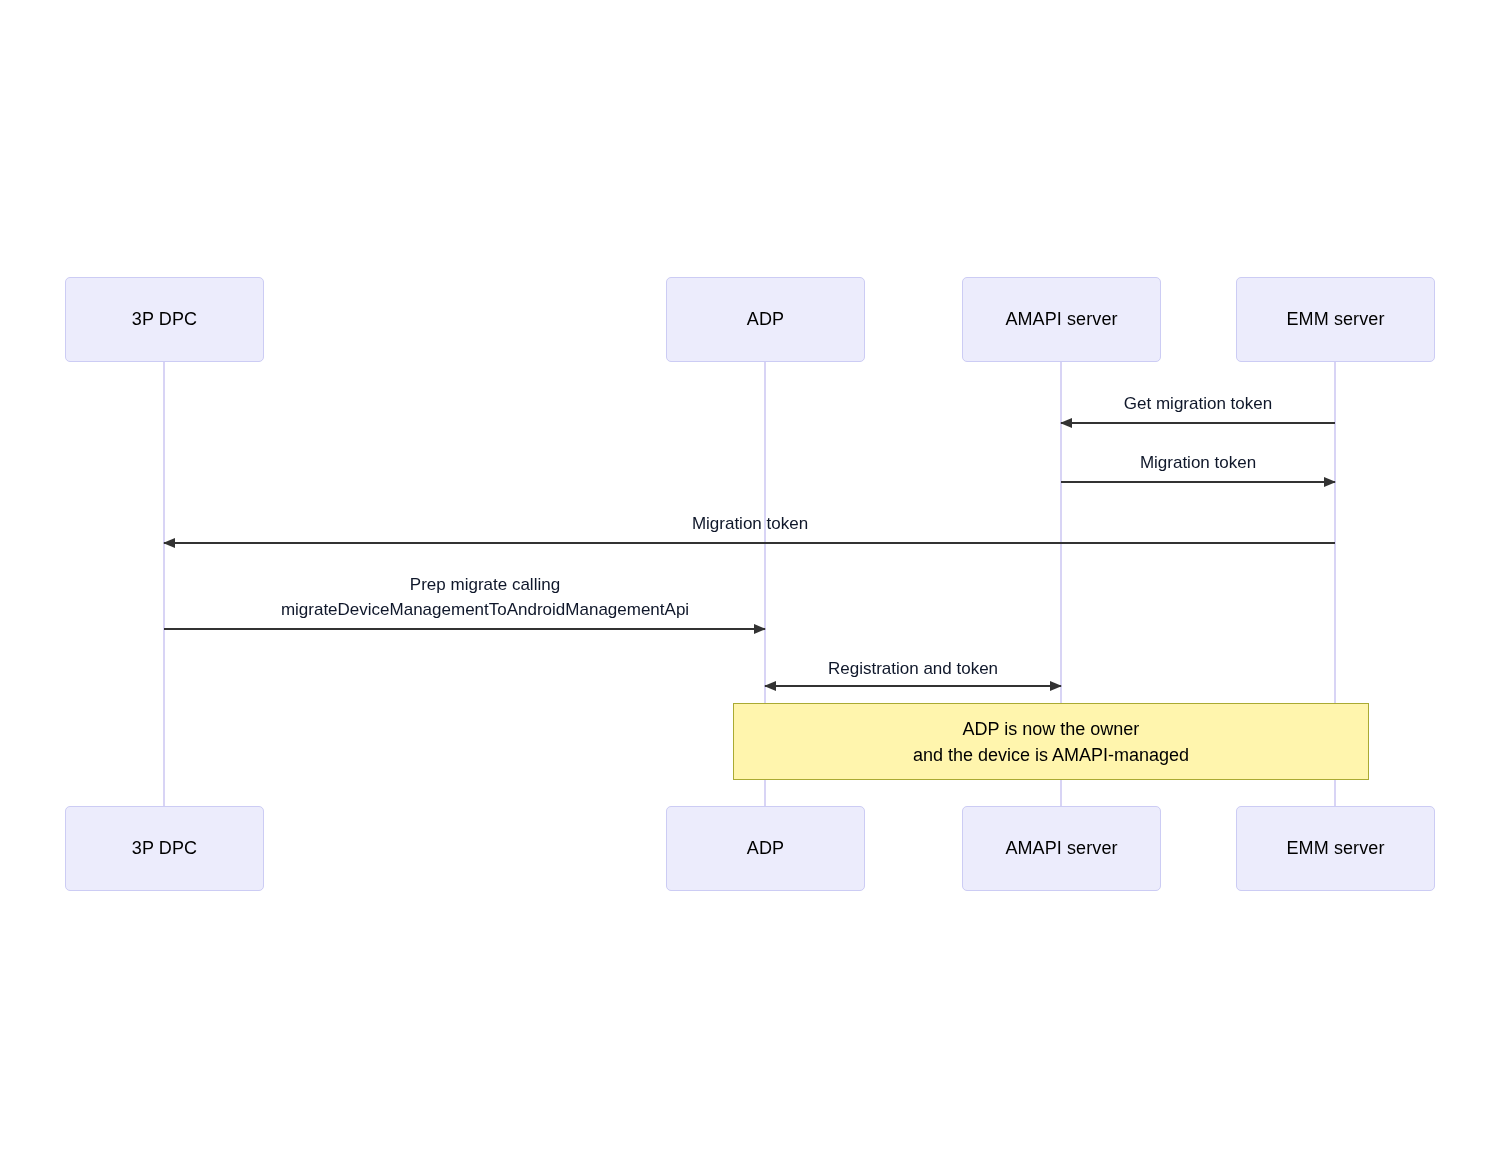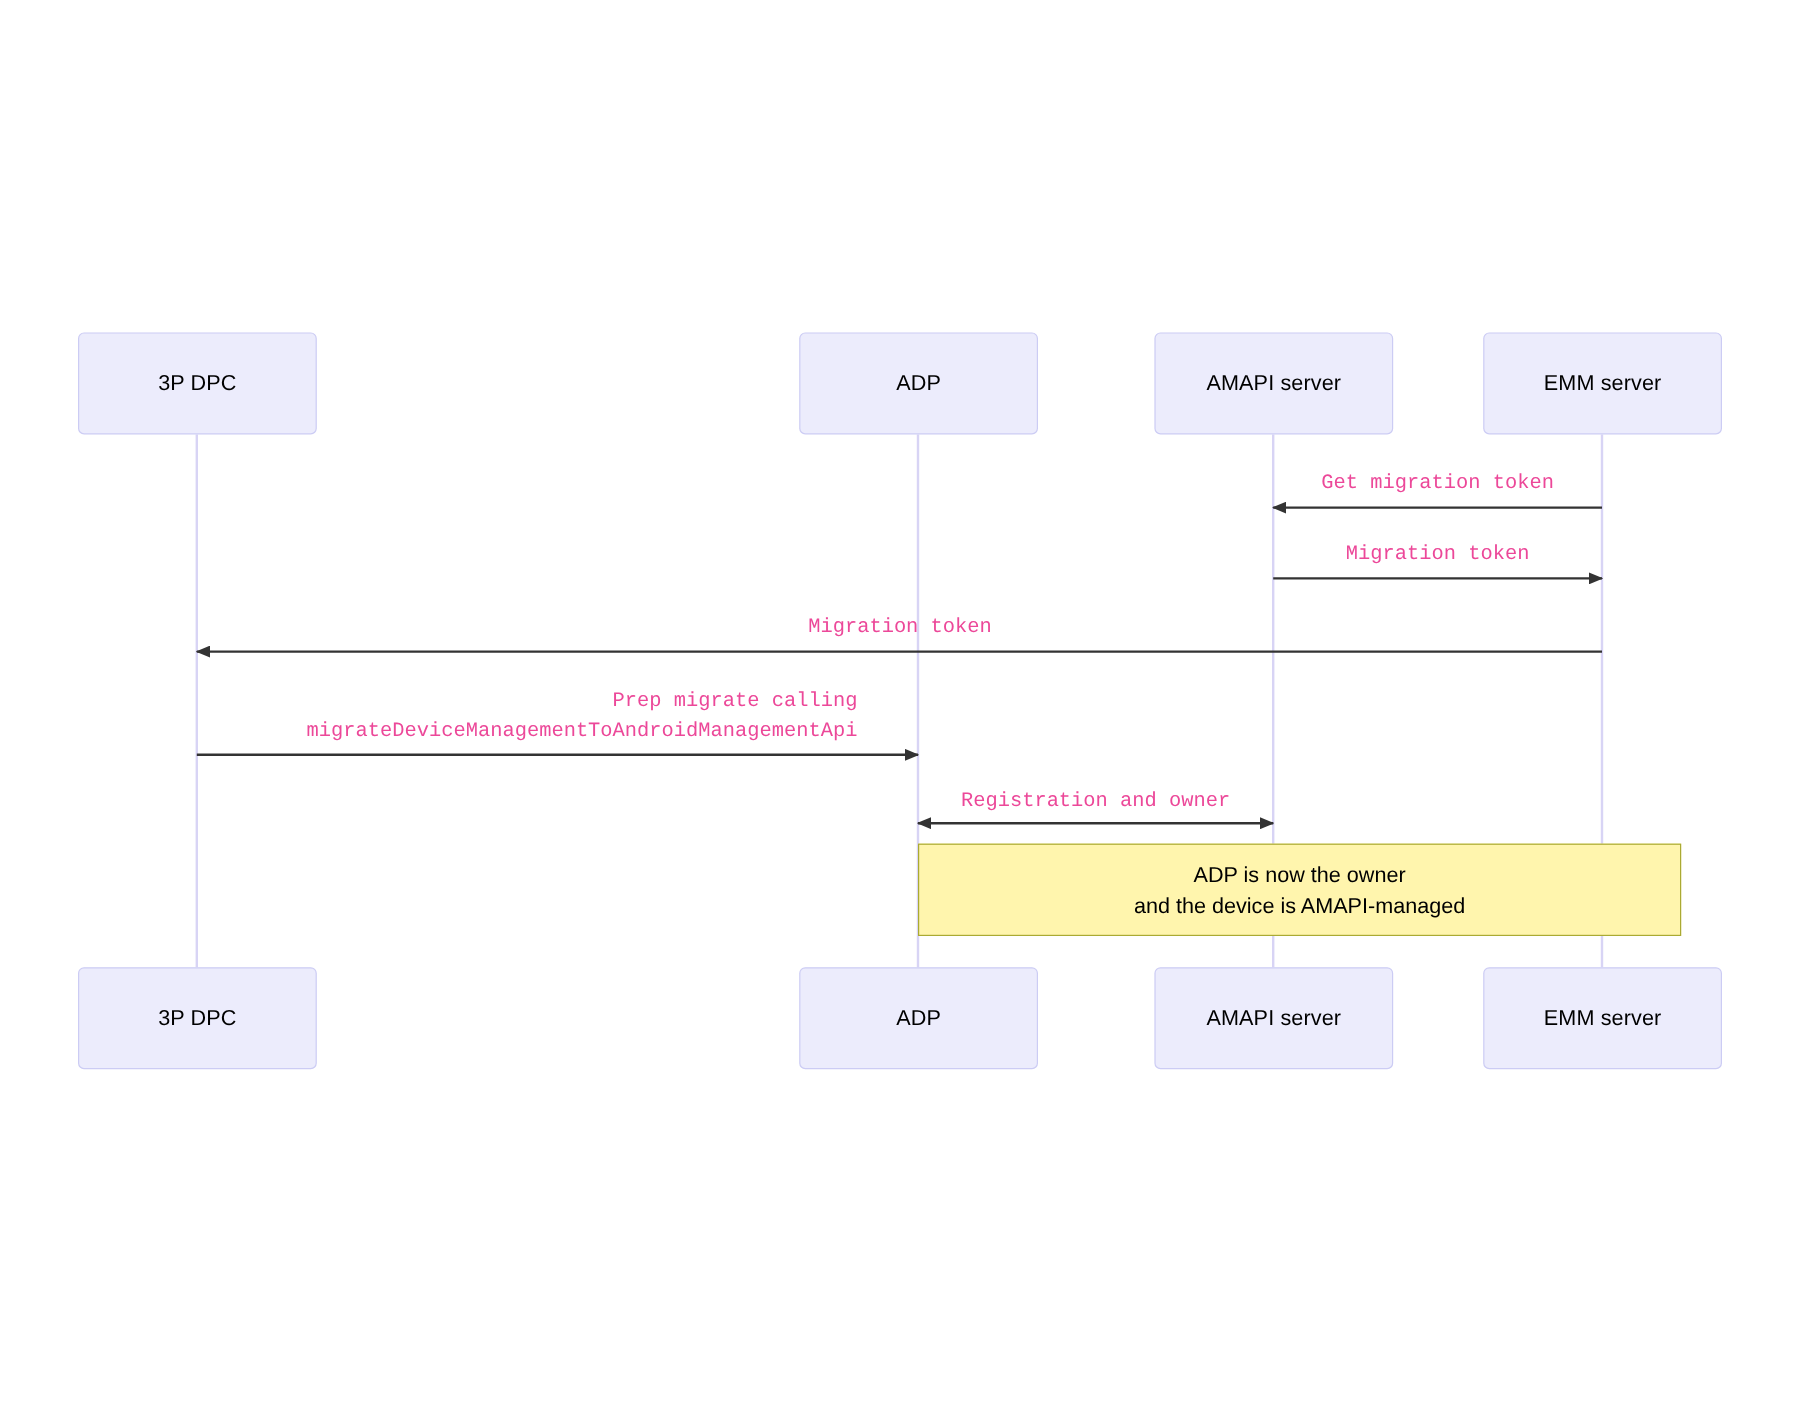--- a/index.html
+++ b/index.html
@@ -41,45 +41,44 @@
     color: #000000;
     font-size: 18px;
     font-family: "Liberation Sans", sans-serif;
     letter-spacing: 0.1px;
     white-space: nowrap;
   }
 
   
   .msg-label {
     position: absolute;
-    color: #ec4899;
+    color: #0f172a;
     font-size: 17px;
-    font-family: Liberation Mono, monospace;
+    font-family: Liberation Sans, sans-serif;
     white-space: nowrap;
-    text-align: right;
+    text-align: center;
     transform: translateX(-50%);
     line-height: 25px;
   }
 
   
   .note-box {
     position: absolute;
     box-sizing: border-box;
     background: #fff5ad;
     border: 1px solid #aaaa33;
     display: flex;
     align-items: center;
     justify-content: center;
     text-align: center;
     color: #000000;
     font-size: 18px;
     font-family: "Liberation Sans", sans-serif;
     line-height: 26px;
     white-space: pre-line;
-    margin-left: 32px;
   }
 </style>
 </head>
 <body>
 
 <div id="diagram">
 
   <svg id="svg-layer" viewBox="0 0 1500 1169" xmlns="http://www.w3.org/2000/svg">
     <defs>
       <marker id="arrow-end" markerWidth="12" markerHeight="10" refX="11" refY="5" orient="auto" markerUnits="userSpaceOnUse">
@@ -131,20 +130,20 @@
       <div class="participant" style="left: 1236px; top: 806px; width: 199px; height: 85px;">
         <span>EMM server</span>
       </div>
     </div>
   <div id="message-labels">
       <div class="msg-label" style="left: 1198px; top: 391px; white-space: pre-line;">Get migration token</div>
       <div class="msg-label" style="left: 1198px; top: 450px; white-space: pre-line;">Migration token</div>
       <div class="msg-label" style="left: 750px; top: 511px; white-space: pre-line;">Migration token</div>
       <div class="msg-label" style="left: 485px; top: 572px; white-space: pre-line;">Prep migrate calling
 migrateDeviceManagementToAndroidManagementApi</div>
-      <div class="msg-label" style="left: 913px; top: 656px; white-space: pre-line;">Registration and owner</div>
+      <div class="msg-label" style="left: 913px; top: 656px; white-space: pre-line;">Registration and token</div>
     </div>
   <div id="notes">
       <div class="note-box" style="left: 733px; top: 703px; width: 636px; height: 77px;"><span>ADP is now the owner
 and the device is AMAPI-managed</span></div>
     </div>
 
 </div>
 
 </body></html>

